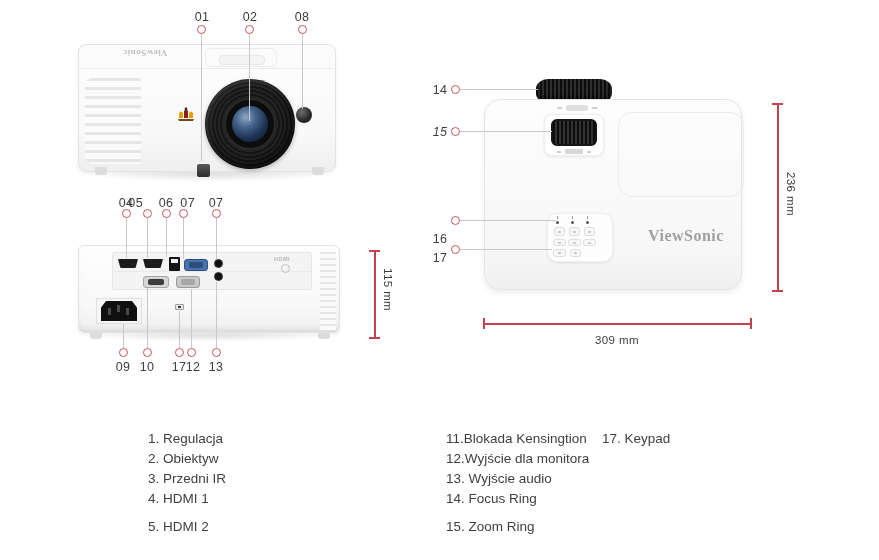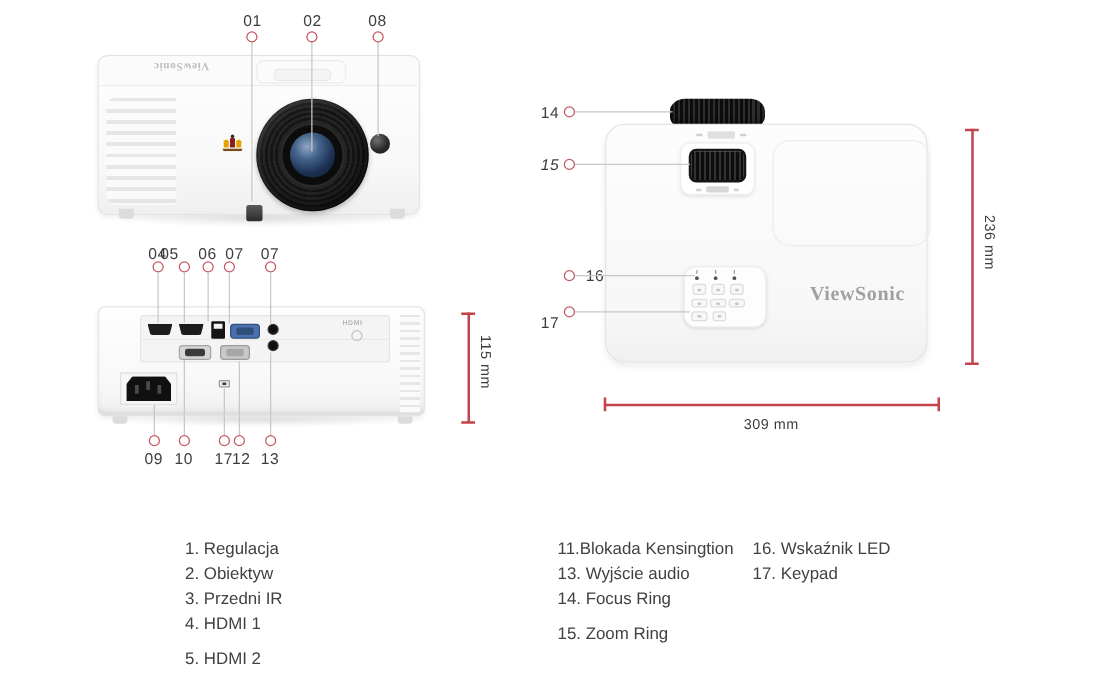--- a/index.html
+++ b/index.html
@@ -225,21 +225,21 @@
     <div class="kbtn" style="left:584px;top:227px;width:11px;height:9px;"></div>
     <div class="kbtn" style="left:553px;top:239px;width:13px;height:7px;"></div>
     <div class="kbtn" style="left:568px;top:239px;width:13px;height:7px;"></div>
     <div class="kbtn" style="left:583px;top:239px;width:13px;height:7px;"></div>
     <div class="kbtn" style="left:553px;top:249px;width:13px;height:8px;"></div>
     <div class="kbtn" style="left:570px;top:249px;width:11px;height:8px;"></div>
     <div class="top-brand">ViewSonic</div>
 
     <span class="co-label" style="left:428px;top:83px;">14</span>
     <span class="co-label" style="left:428px;top:125px;font-style:italic;">15</span>
-    <span class="co-label" style="left:428px;top:214px;margin-left:36px;">16</span>
+    <span class="co-label" style="left:428px;top:232px;">16</span>
     <span class="co-label" style="left:428px;top:251px;">17</span>
     <span class="co-ring" style="left:451px;top:85px;"></span>
     <span class="co-ring" style="left:451px;top:127px;"></span>
     <span class="co-ring" style="left:451px;top:216px;"></span>
     <span class="co-ring" style="left:451px;top:245px;"></span>
     <div class="hline" style="left:460px;top:89px;width:78px;z-index:5;"></div>
     <div class="hline" style="left:460px;top:131px;width:92px;z-index:5;"></div>
     <div class="hline" style="left:460px;top:220px;width:96px;z-index:5;"></div>
     <div class="hline" style="left:460px;top:249px;width:92px;z-index:5;"></div>
 
@@ -257,23 +257,23 @@
   <div class="grp">
     <div class="legend-col" style="left:148px;top:429px;">
       <div>1. Regulacja</div>
       <div>2. Obiektyw</div>
       <div>3. Przedni IR</div>
       <div>4. HDMI 1</div>
       <div class="gap">5. HDMI 2</div>
     </div>
     <div class="legend-col" style="left:446px;top:429px;">
       <div>11.Blokada Kensingtion</div>
+      <div>12.Wyjście dla monitora</div>
       <div>13. Wyjście audio</div>
       <div>14. Focus Ring</div>
       <div class="gap">15. Zoom Ring</div>
     </div>
     <div class="legend-col" style="left:602px;top:429px;">
-      <div>16. Wskaźnik LED</div>
       <div>17. Keypad</div>
     </div>
   </div>
 
 </div>
 
 </body></html>

